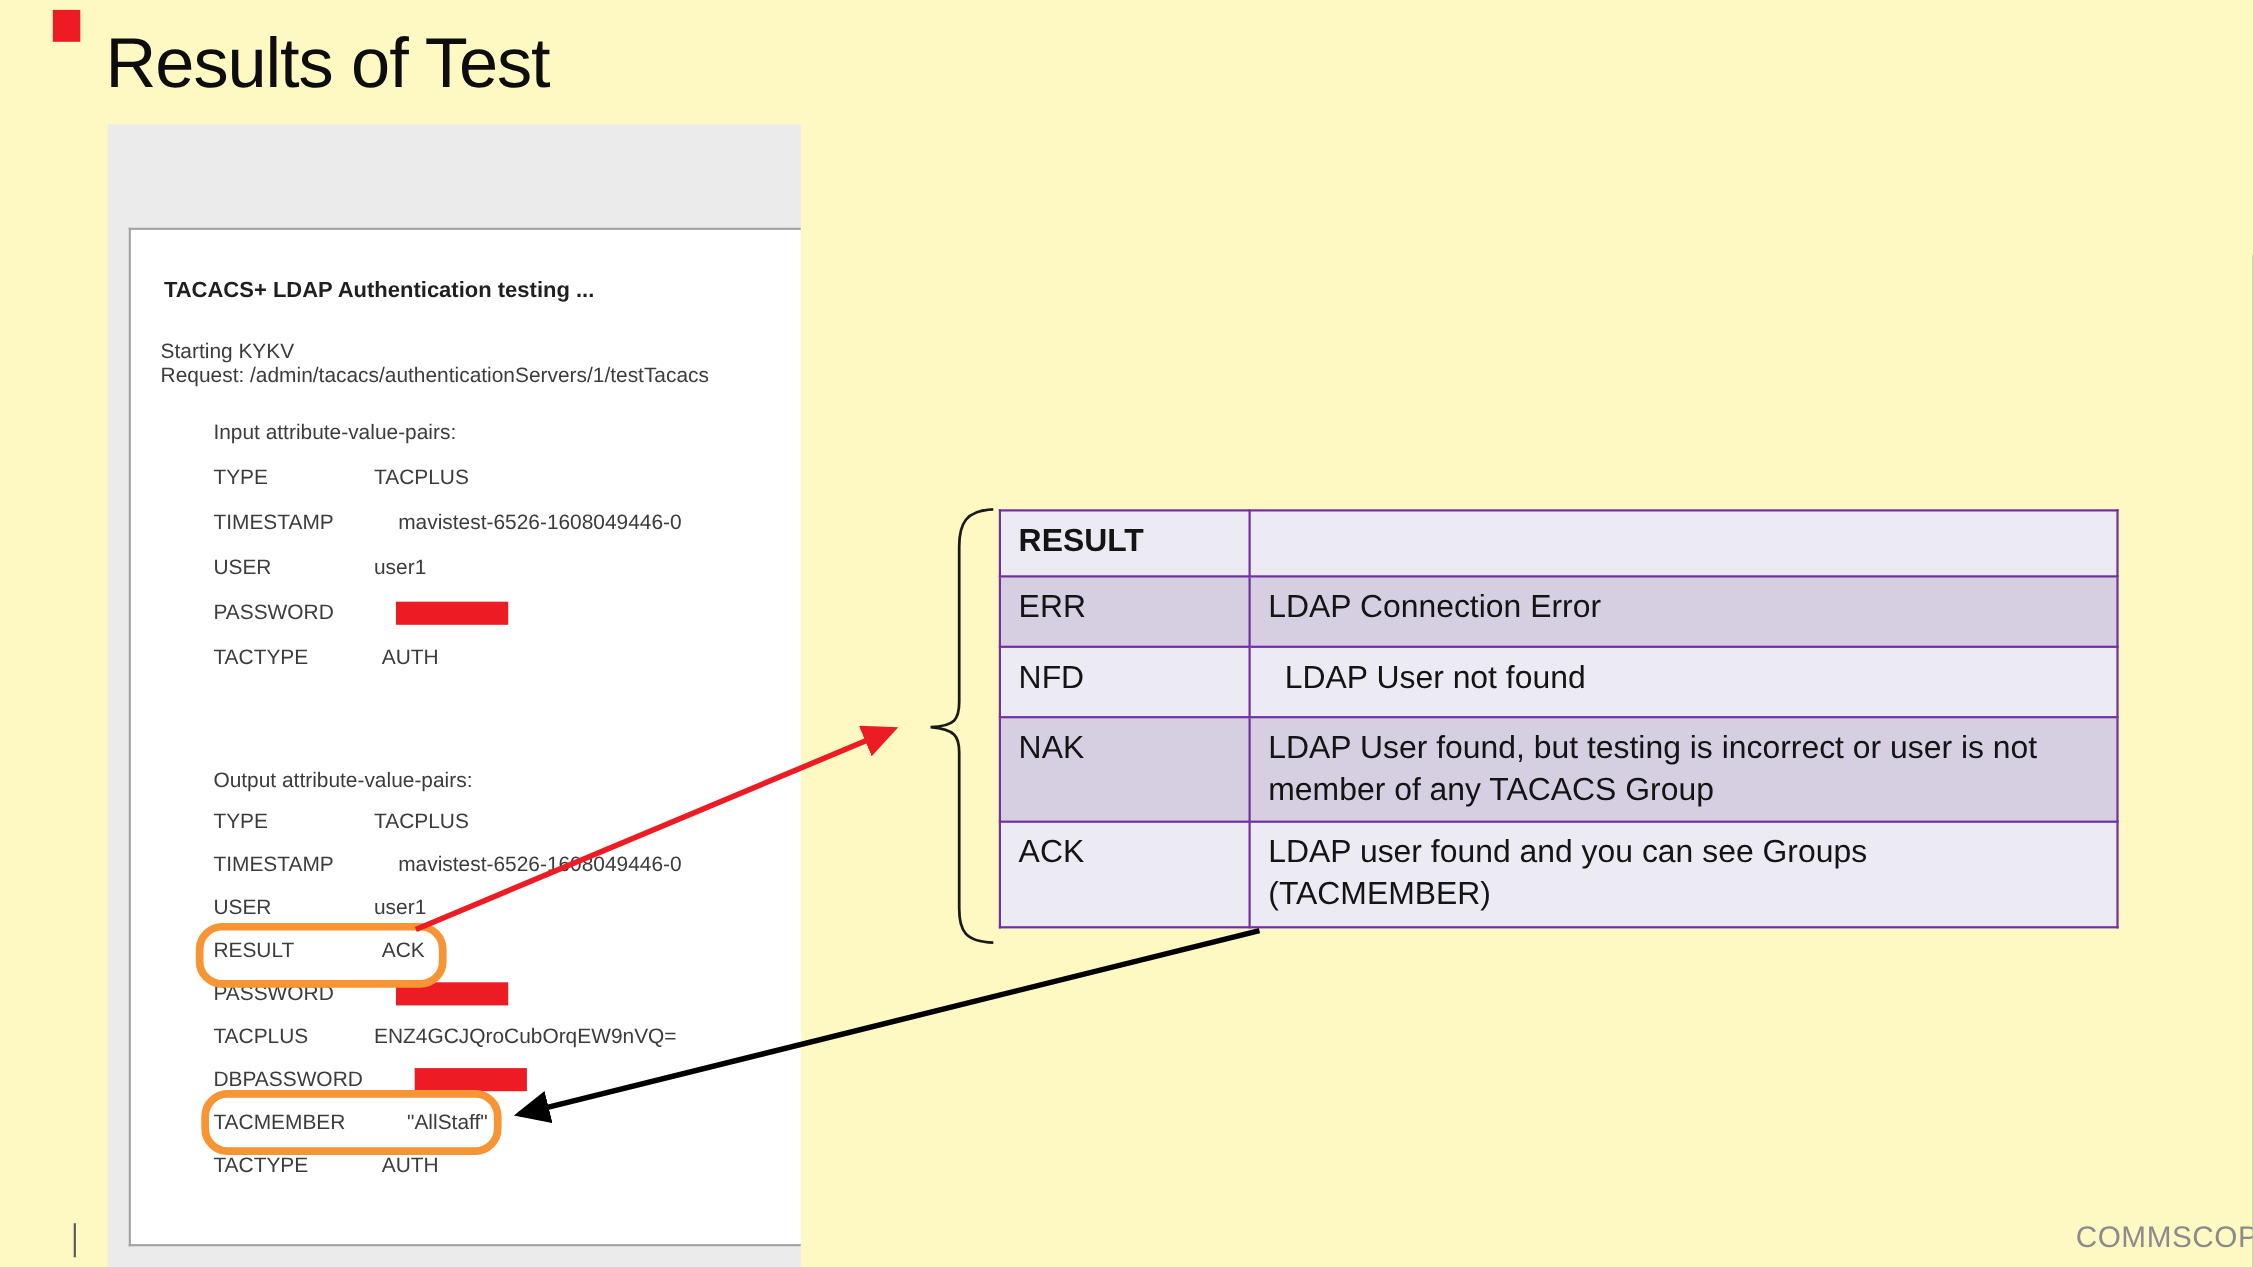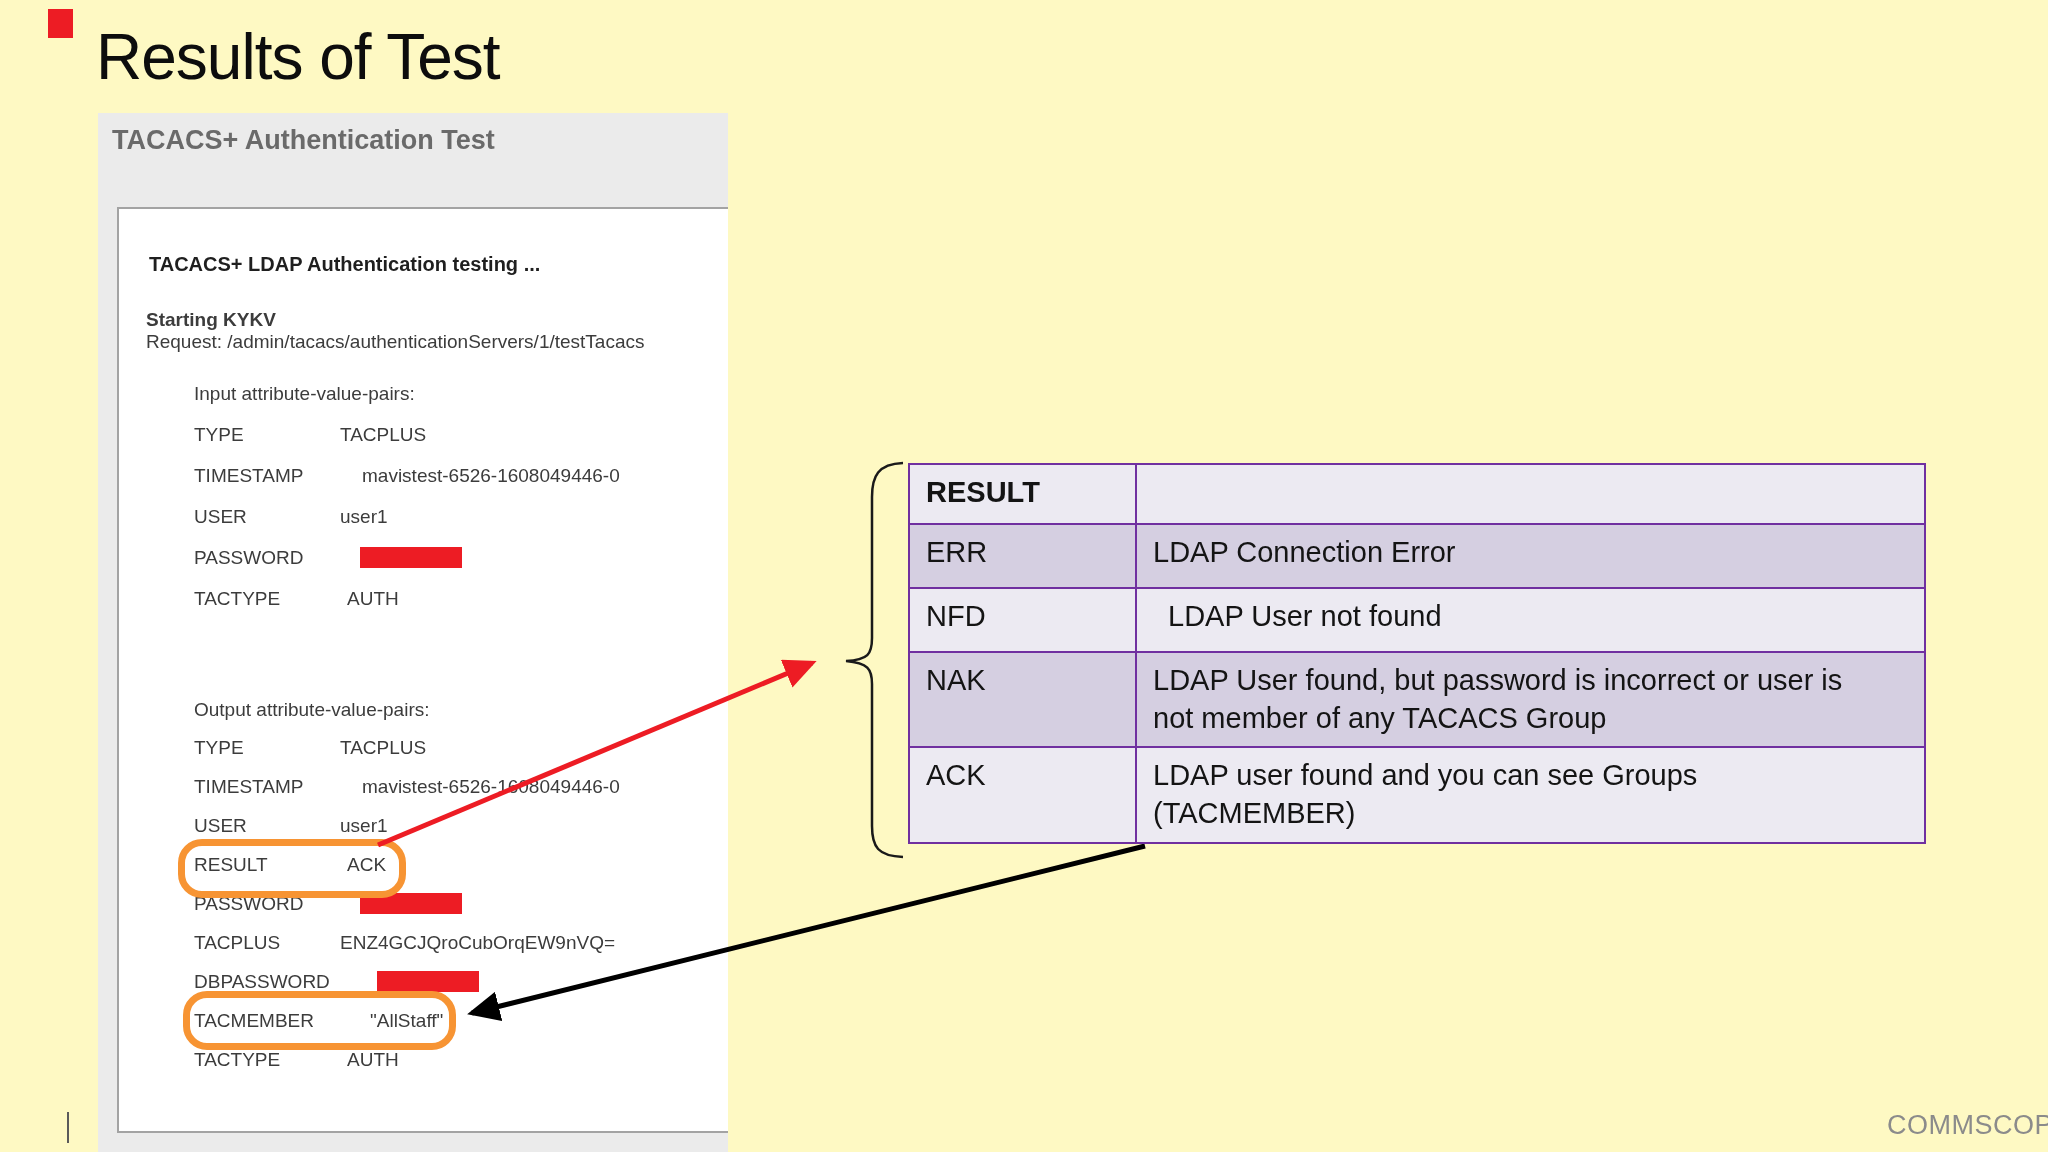--- a/index.html
+++ b/index.html
@@ -22,21 +22,21 @@
   
   .page-title{position:absolute;left:96px;top:20px;font-size:64px;font-weight:400;color:#0d0d0d;letter-spacing:-1px;}
   
   .panel{position:absolute;left:98px;top:113px;width:630px;height:1039px;background:var(--panel-gray);overflow:hidden;}
   .panel-header{position:absolute;left:14px;top:12px;font-size:27px;font-weight:bold;color:var(--panel-header-text);}
   .panel-body{
     position:absolute;left:19px;top:94px;width:613px;height:926px;background:#ffffff;
     border:2px solid #a3a3a3;border-right:none;box-sizing:border-box;
   }
   .pb-heading{position:absolute;left:30px;top:44px;font-size:20px;font-weight:bold;color:#1f1f1f;}
-  .pb-line1{position:absolute;left:27px;top:100px;font-size:19px;color:#3c3c3c;font-weight:bold;}
+  .pb-line1{position:absolute;left:27px;top:100px;font-size:19px;color:#3c3c3c;}
   .pb-line2{position:absolute;left:27px;top:122px;font-size:19px;color:#3c3c3c;}
   .section-label{position:absolute;left:75px;font-size:19px;color:#3c3c3c;}
   .sec-input{top:174px;}
   .sec-output{top:490px;}
   .rows{position:absolute;left:75px;display:flex;flex-direction:column;}
   .rows-input{top:215px;}
   .rows-input .prow{height:41px;}
   .rows-output{top:528px;}
   .rows-output .prow{height:39px;}
   .prow{display:flex;align-items:flex-start;font-size:19px;color:#3c3c3c;gap:16px;}
@@ -73,21 +73,20 @@
 </head>
 <body>
 
 <div class="slide">
 
   <div class="corner-mark"></div>
 
   <h1 class="page-title" style="margin:0;">Results of Test</h1>
 
   <div class="panel">
-    <div class="panel-header">TACACS+ Authentication Test</div>
     <div class="panel-body">
       <div class="pb-heading">TACACS+ LDAP Authentication testing ...</div>
       <div class="pb-line1">Starting KYKV</div>
       <div class="pb-line2">Request: /admin/tacacs/authenticationServers/1/testTacacs</div>
 
       <div class="section-label sec-input">Input attribute-value-pairs:</div>
       <div class="rows rows-input">
         <div class="prow">
           <span class="plabel">TYPE</span>
           <span class="pvalue">TACPLUS</span>
@@ -179,21 +178,21 @@
       <tr class="r-err row-dark">
         <td class="col-code">ERR</td>
         <td>LDAP Connection Error</td>
       </tr>
       <tr class="r-nfd row-light">
         <td class="col-code">NFD</td>
         <td>LDAP User not found</td>
       </tr>
       <tr class="r-nak row-dark">
         <td class="col-code">NAK</td>
-        <td>LDAP User found, but password is incorrect or user is not member of any TACACS Group</td>
+        <td>LDAP User found, but testing is incorrect or user is not member of any TACACS Group</td>
       </tr>
       <tr class="r-ack row-light">
         <td class="col-code">ACK</td>
         <td>LDAP user found and you can see Groups (TACMEMBER)</td>
       </tr>
     </tbody>
       </table>
   </div>
 
   <div class="tick"></div>

